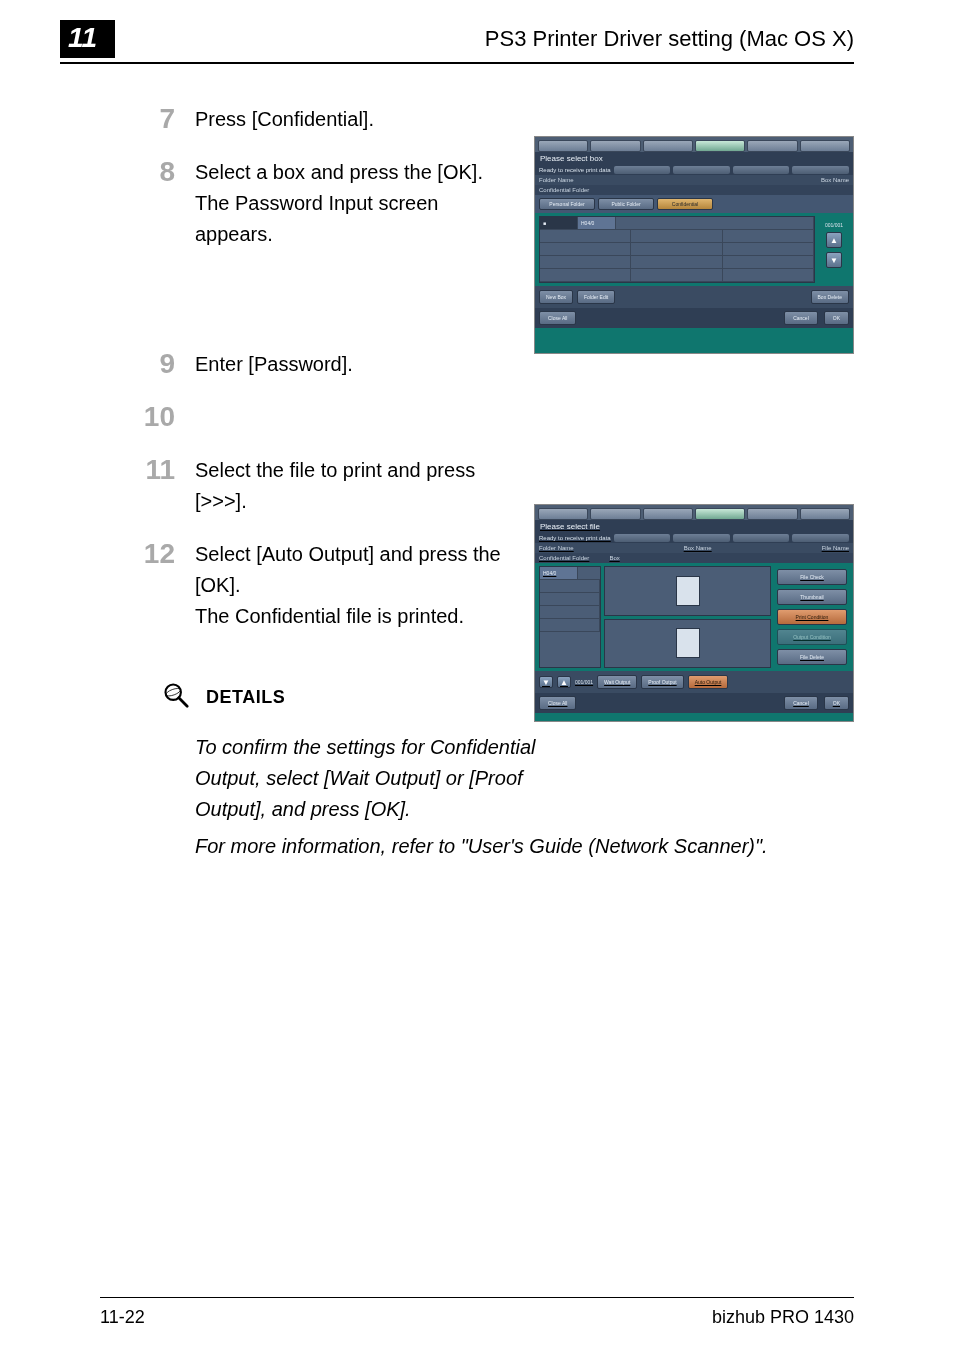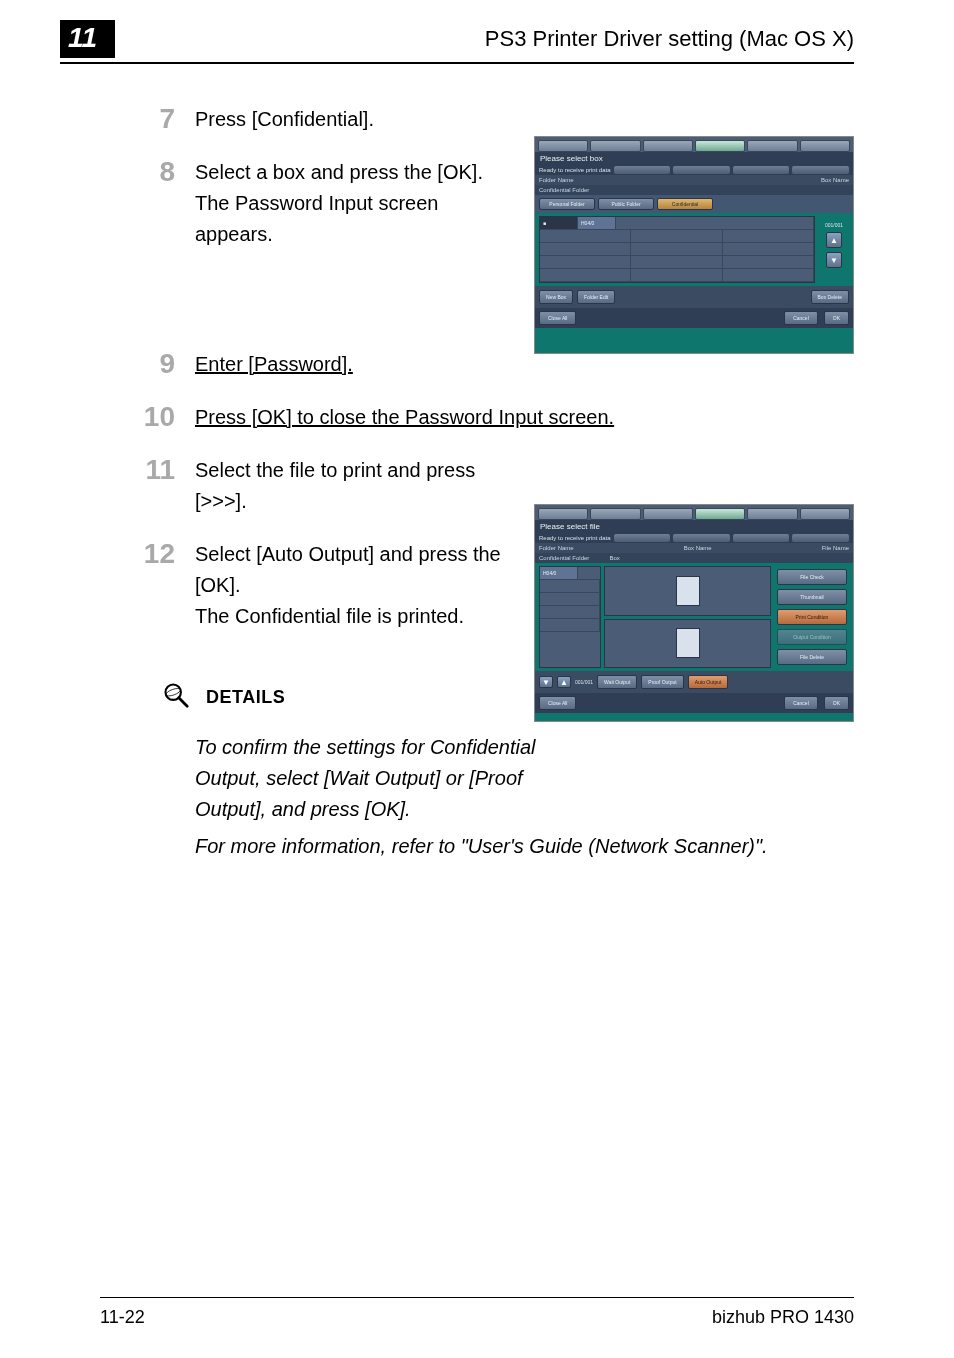--- a/index.html
+++ b/index.html
@@ -60,32 +60,31 @@
     padding-right: 20px;
     line-height: 1.1;
   }
   .step-text {
     font-size: 20px;
     line-height: 1.55;
     max-width: 410px;
   }
   .step-text-wide {
     max-width: 700px;
-    text-decoration: underline;
   }
   
   .panel {
     position: absolute;
     width: 320px;
     border: 1px solid #888;
     background: #0f766e;
     box-sizing: border-box;
   }
   .panel1 { top: 72px; right: 100px; height: 218px; }
-  .panel2 { top: 440px; right: 100px; height: 218px; }
+  .panel2 { top: 440px; right: 100px; height: 218px; text-decoration: underline; }
   .tab-row {
     display: flex;
     gap: 2px;
     padding: 3px 3px 0 3px;
     background: #4d5e74;
   }
   .tab {
     flex: 1;
     height: 10px;
     background: linear-gradient(#9aa7b8,#6d7e95);
@@ -377,21 +376,20 @@
     <div class="step" style="min-height:170px;">
       <div class="step-num">8</div>
       <div class="step-text" style="max-width:320px">Select a box and press the [OK]. The Password Input screen appears.</div>
     </div>
     <div class="step">
       <div class="step-num">9</div>
       <div class="step-text step-text-wide">Enter [Password].</div>
     </div>
     <div class="step">
       <div class="step-num">10</div>
-      <div class="step-text step-text-wide">Press [OK] to close the Password Input screen.</div>
     </div>
     <div class="step">
       <div class="step-num">11</div>
       <div class="step-text" style="max-width:330px">Select the file to print and press [&gt;&gt;&gt;].</div>
     </div>
     <div class="step" style="min-height:120px;">
       <div class="step-num">12</div>
       <div class="step-text" style="max-width:350px">
         <span>Select [Auto Output] and press the [OK].</span><br>
         <span>The Confidential file is printed.</span>

